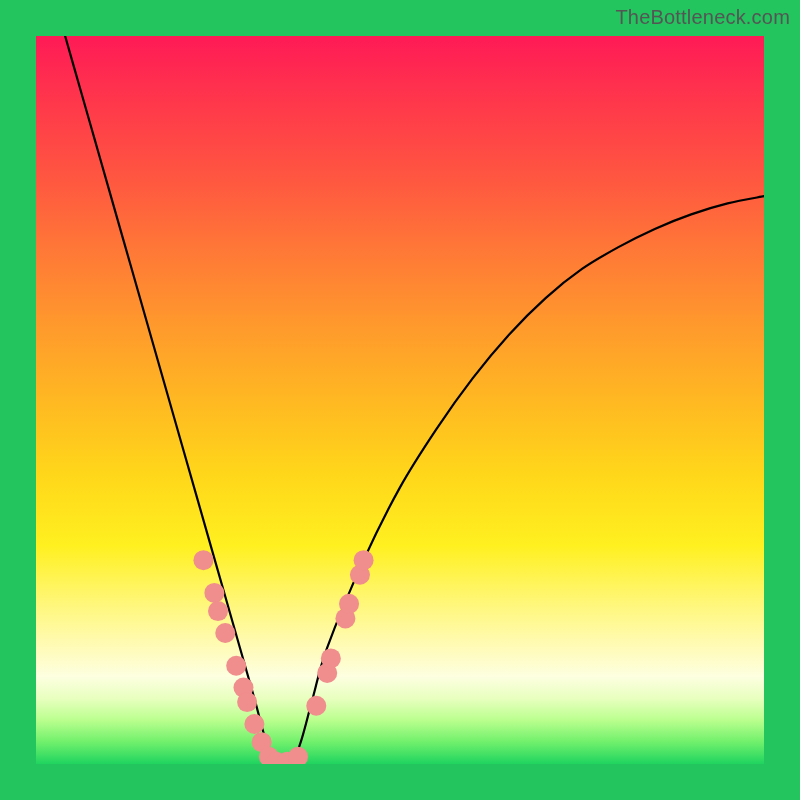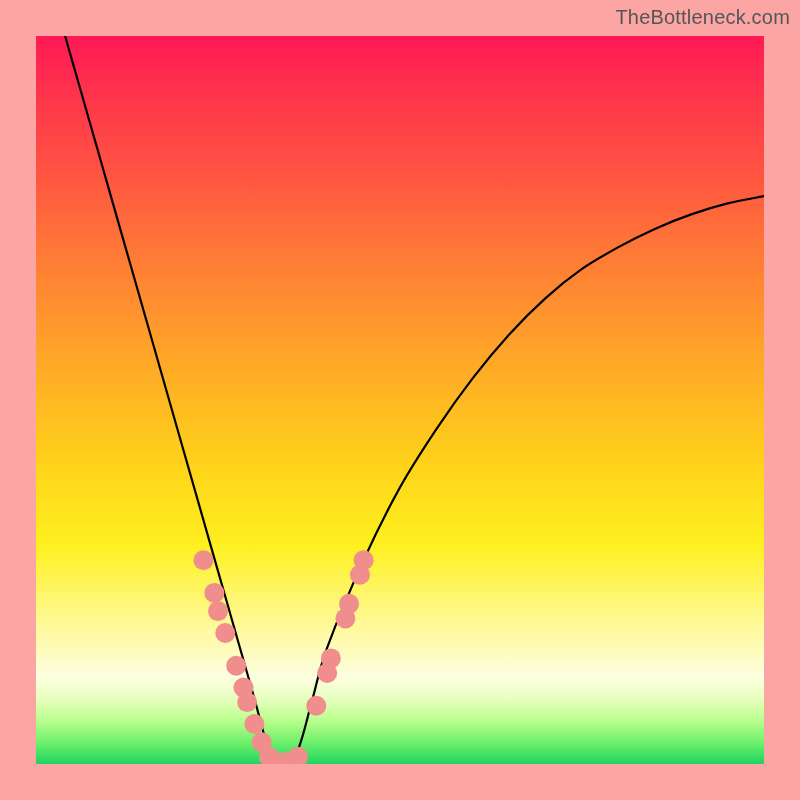--- a/index.html
+++ b/index.html
@@ -10,21 +10,21 @@
     overflow: hidden;
     background: #000;
     font-family: Arial, Helvetica, sans-serif;
   }
   .frame {
     position: absolute;
     left: 0;
     top: 0;
     width: 800px;
     height: 800px;
-    background: #fca5a5;
+    background: #22c55e;
   }
   .plot {
     position: absolute;
     left: 36px;
     top: 36px;
     width: 728px;
     height: 728px;
     overflow: hidden;
   }
   .gradient {

